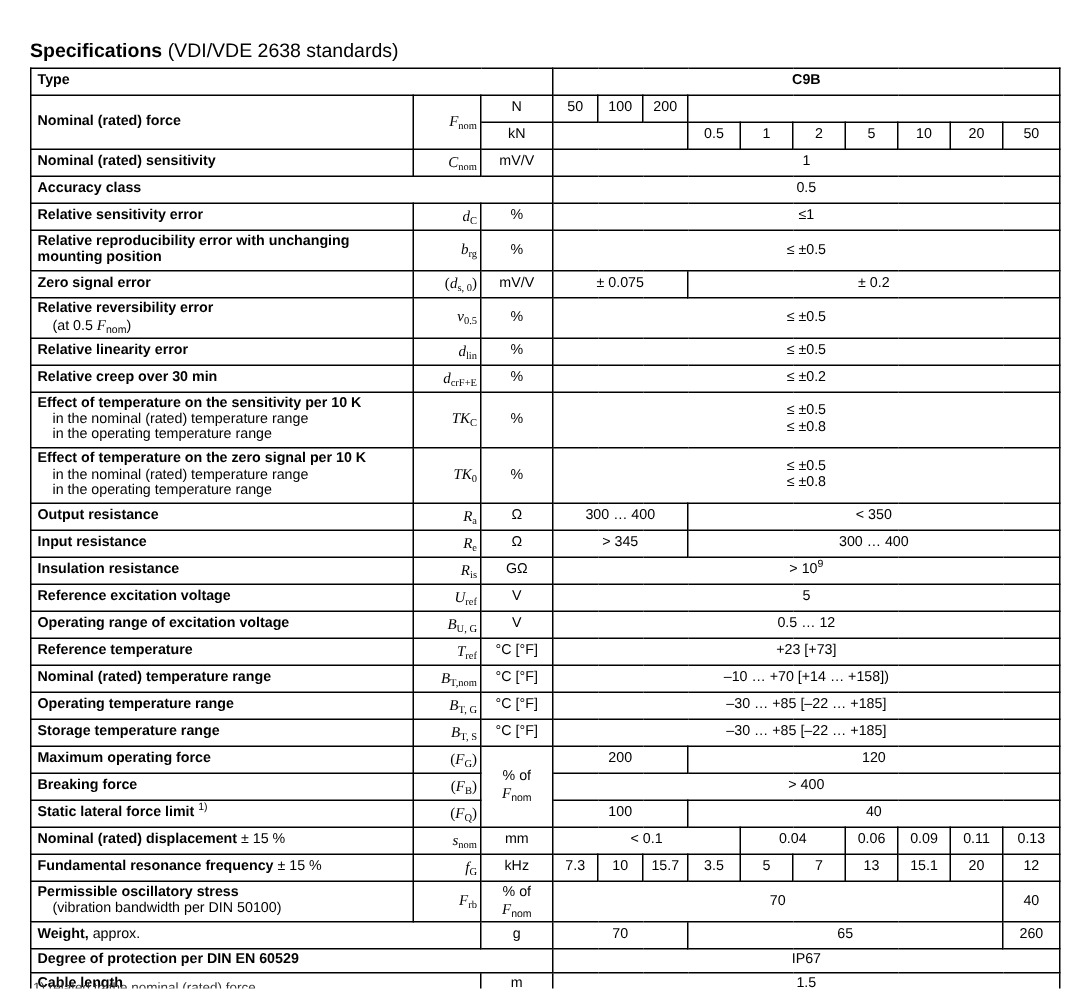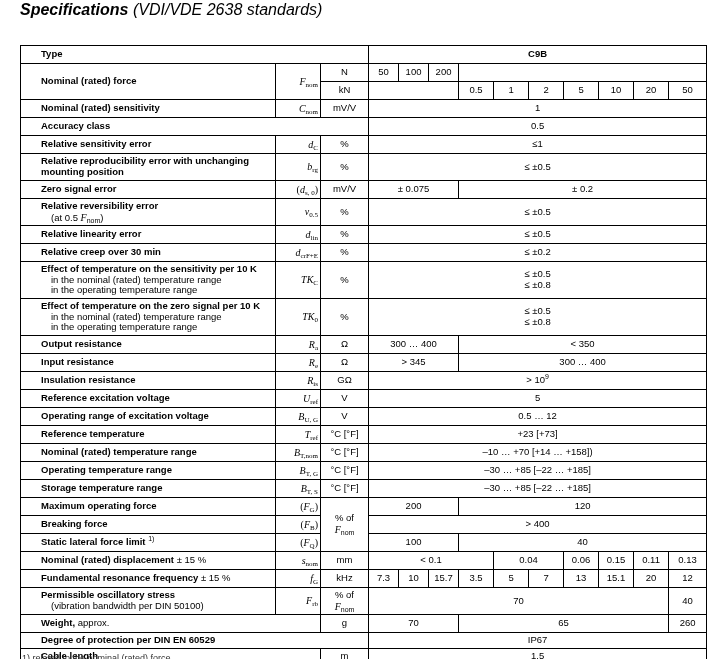--- a/index.html
+++ b/index.html
@@ -1,34 +1,34 @@
 <!DOCTYPE html>
 <html><head>
 <meta charset="utf-8">
 <style>
   html,body{margin:0;padding:0;}
   body{
     width:720px;height:659px;position:relative;overflow:hidden;
     background:#ffffff;color:#000;
     font-family:"Liberation Sans","DejaVu Sans",sans-serif;
   }
-  .title{position:absolute;left:20px;top:1px;font-size:16px;font-style:italic;}
+  .title{position:absolute;left:20px;top:26px;font-size:13px;}
   .title .b{font-weight:bold;}
   table.spec{
     position:absolute;left:20px;top:45px;width:686px;
     border-collapse:collapse;table-layout:fixed;
     border:1.5px solid #000;
   }
   td{
     border:1px solid #000;
     font-size:9.5px;line-height:1.15;
     vertical-align:middle;padding:0 2px;
     overflow:hidden;white-space:normal;
   }
-  td.l{text-align:left;padding-left:20px;}
+  td.l{text-align:left;padding-left:4px;}
   td.l .b{font-weight:bold;}
   td.sy{text-align:right;font-family:"Liberation Serif","DejaVu Serif",serif;font-size:10px;}
   td.sy i{font-style:italic;}
   td.u{text-align:center;}
   td.v{text-align:center;}
   sub{font-size:7px;vertical-align:-2px;line-height:0;}
   sup{font-size:7px;vertical-align:4px;line-height:0;}
   .subline{font-weight:normal;padding-left:10px;}
   .iF{font-family:"Liberation Serif","DejaVu Serif",serif;font-style:italic;font-size:10px;}
   tr.h1{height:18px;} tr.h2{height:27px;} tr.h3{height:37px;} tr.hs{height:16px;}
@@ -263,21 +263,21 @@
     <td class="v" colspan="7"><span>40</span></td>
   </tr>
 
   <tr class="h1">
     <td class="l"><span class="b">Nominal (rated) displacement</span><span> ± 15 %</span></td>
     <td class="sy"><i>s</i><sub>nom</sub></td>
     <td class="u"><span>mm</span></td>
     <td class="v" colspan="4"><span>&lt; 0.1</span></td>
     <td class="v" colspan="2"><span>0.04</span></td>
     <td class="v"><span>0.06</span></td>
-    <td class="v"><span>0.15</span></td>
+    <td class="v"><span>0.09</span></td>
     <td class="v"><span>0.11</span></td>
     <td class="v"><span>0.13</span></td>
   </tr>
 
   <tr class="h1">
     <td class="l"><span class="b">Fundamental resonance frequency</span><span> ± 15 %</span></td>
     <td class="sy"><i>f</i><sub>G</sub></td>
     <td class="u"><span>kHz</span></td>
     <td class="v"><span>7.3</span></td>
     <td class="v"><span>10</span></td>

